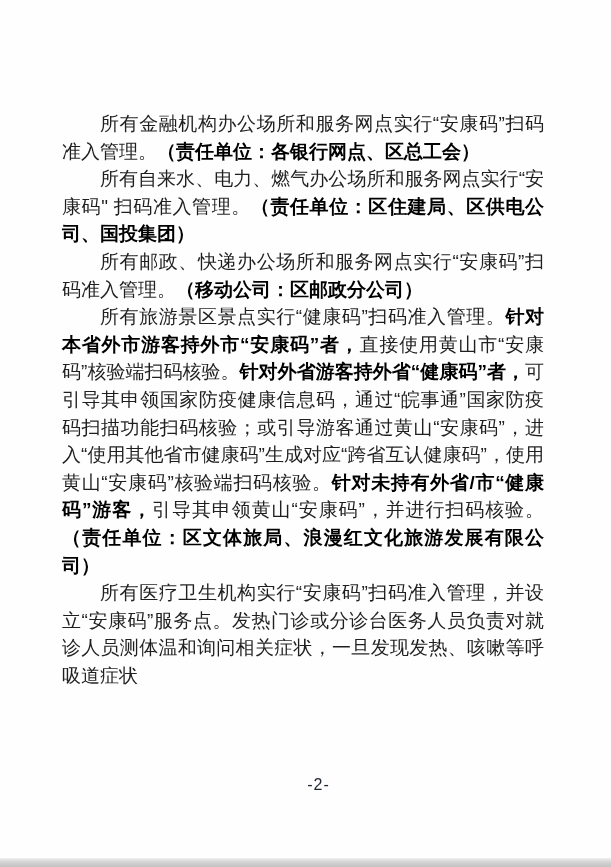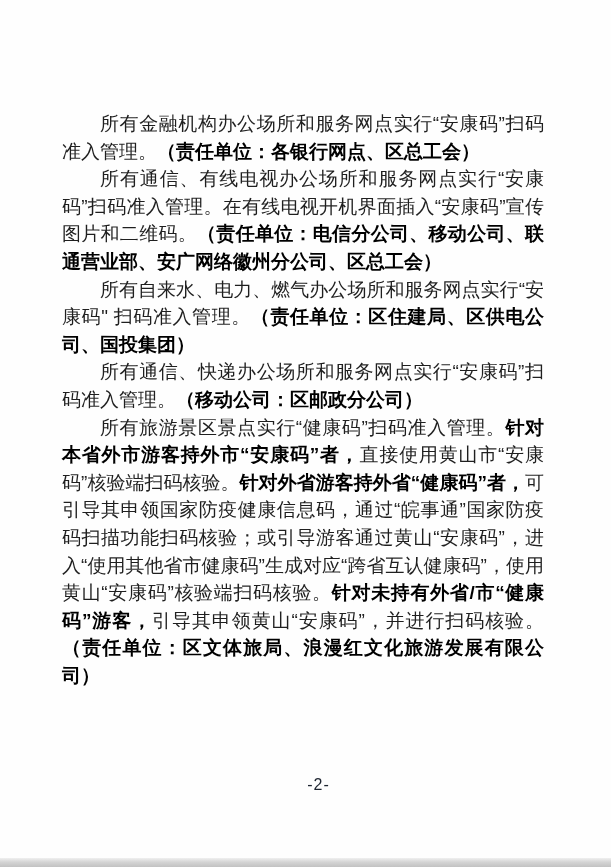--- a/index.html
+++ b/index.html
@@ -57,21 +57,21 @@
     height: 9px;
     background: linear-gradient(to bottom, #f0f0f0 0%, #d4d4d4 45%, #c2c2c2 100%);
   }
 </style>
 </head>
 <body>
 
 <div class="scan">
   <div class="text-block" id="doc-body">
       <p class="para"><span class="run">所有金融机构办公场所和服务网点实行“安康码”扫码准入管理。</span><span class="run bold">（责任单位：各银行网点、区总工会）</span></p>
-      <p class="para"><span class="run">所有通信、有线电视办公场所和服务网点实行“安康码”扫码准入管理。在有线电视开机界面插入“安康码”宣传图片和二维码。</span><span class="run bold">（责任单位：电信分公司、移动公司、联通营业部、安广网络徽州分公司、区总工会）</span></p>
       <p class="para"><span class="run">所有自来水、电力、燃气办公场所和服务网点实行“安康码" 扫码准入管理。</span><span class="run bold">（责任单位：区住建局、区供电公司、国投集团）</span></p>
-      <p class="para"><span class="run">所有通信、快递办公场所和服务网点实行“安康码”扫码准入管理。</span><span class="run bold">（移动公司：区邮政分公司）</span></p>
+      <p class="para"><span class="run">所有邮政、快递办公场所和服务网点实行“安康码”扫码准入管理。</span><span class="run bold">（移动公司：区邮政分公司）</span></p>
       <p class="para"><span class="run">所有旅游景区景点实行“健康码”扫码准入管理。</span><span class="run bold">针对本省外市游客持外市“安康码”者，</span><span class="run">直接使用黄山市“安康码”核验端扫码核验。</span><span class="run bold">针对外省游客持外省“健康码”者，</span><span class="run">可引导其申领国家防疫健康信息码，通过“皖事通”国家防疫码扫描功能扫码核验；或引导游客通过黄山“安康码”，进入“使用其他省市健康码”生成对应“跨省互认健康码”，使用黄山“安康码”核验端扫码核验。</span><span class="run bold">针对未持有外省/市“健康码”游客，</span><span class="run">引导其申领黄山“安康码”，并进行扫码核验。</span><span class="run bold">（责任单位：区文体旅局、浪漫红文化旅游发展有限公司）</span></p>
+      <p class="para"><span class="run">所有医疗卫生机构实行“安康码”扫码准入管理，并设立“安康码”服务点。发热门诊或分诊台医务人员负责对就诊人员测体温和询问相关症状，一旦发现发热、咳嗽等呼吸道症状</span></p>
     </div>
   <div class="page-number">-2-</div>
   <div class="edge-right"></div>
   <div class="edge-bottom"></div>
 </div>
 
 </body></html>

